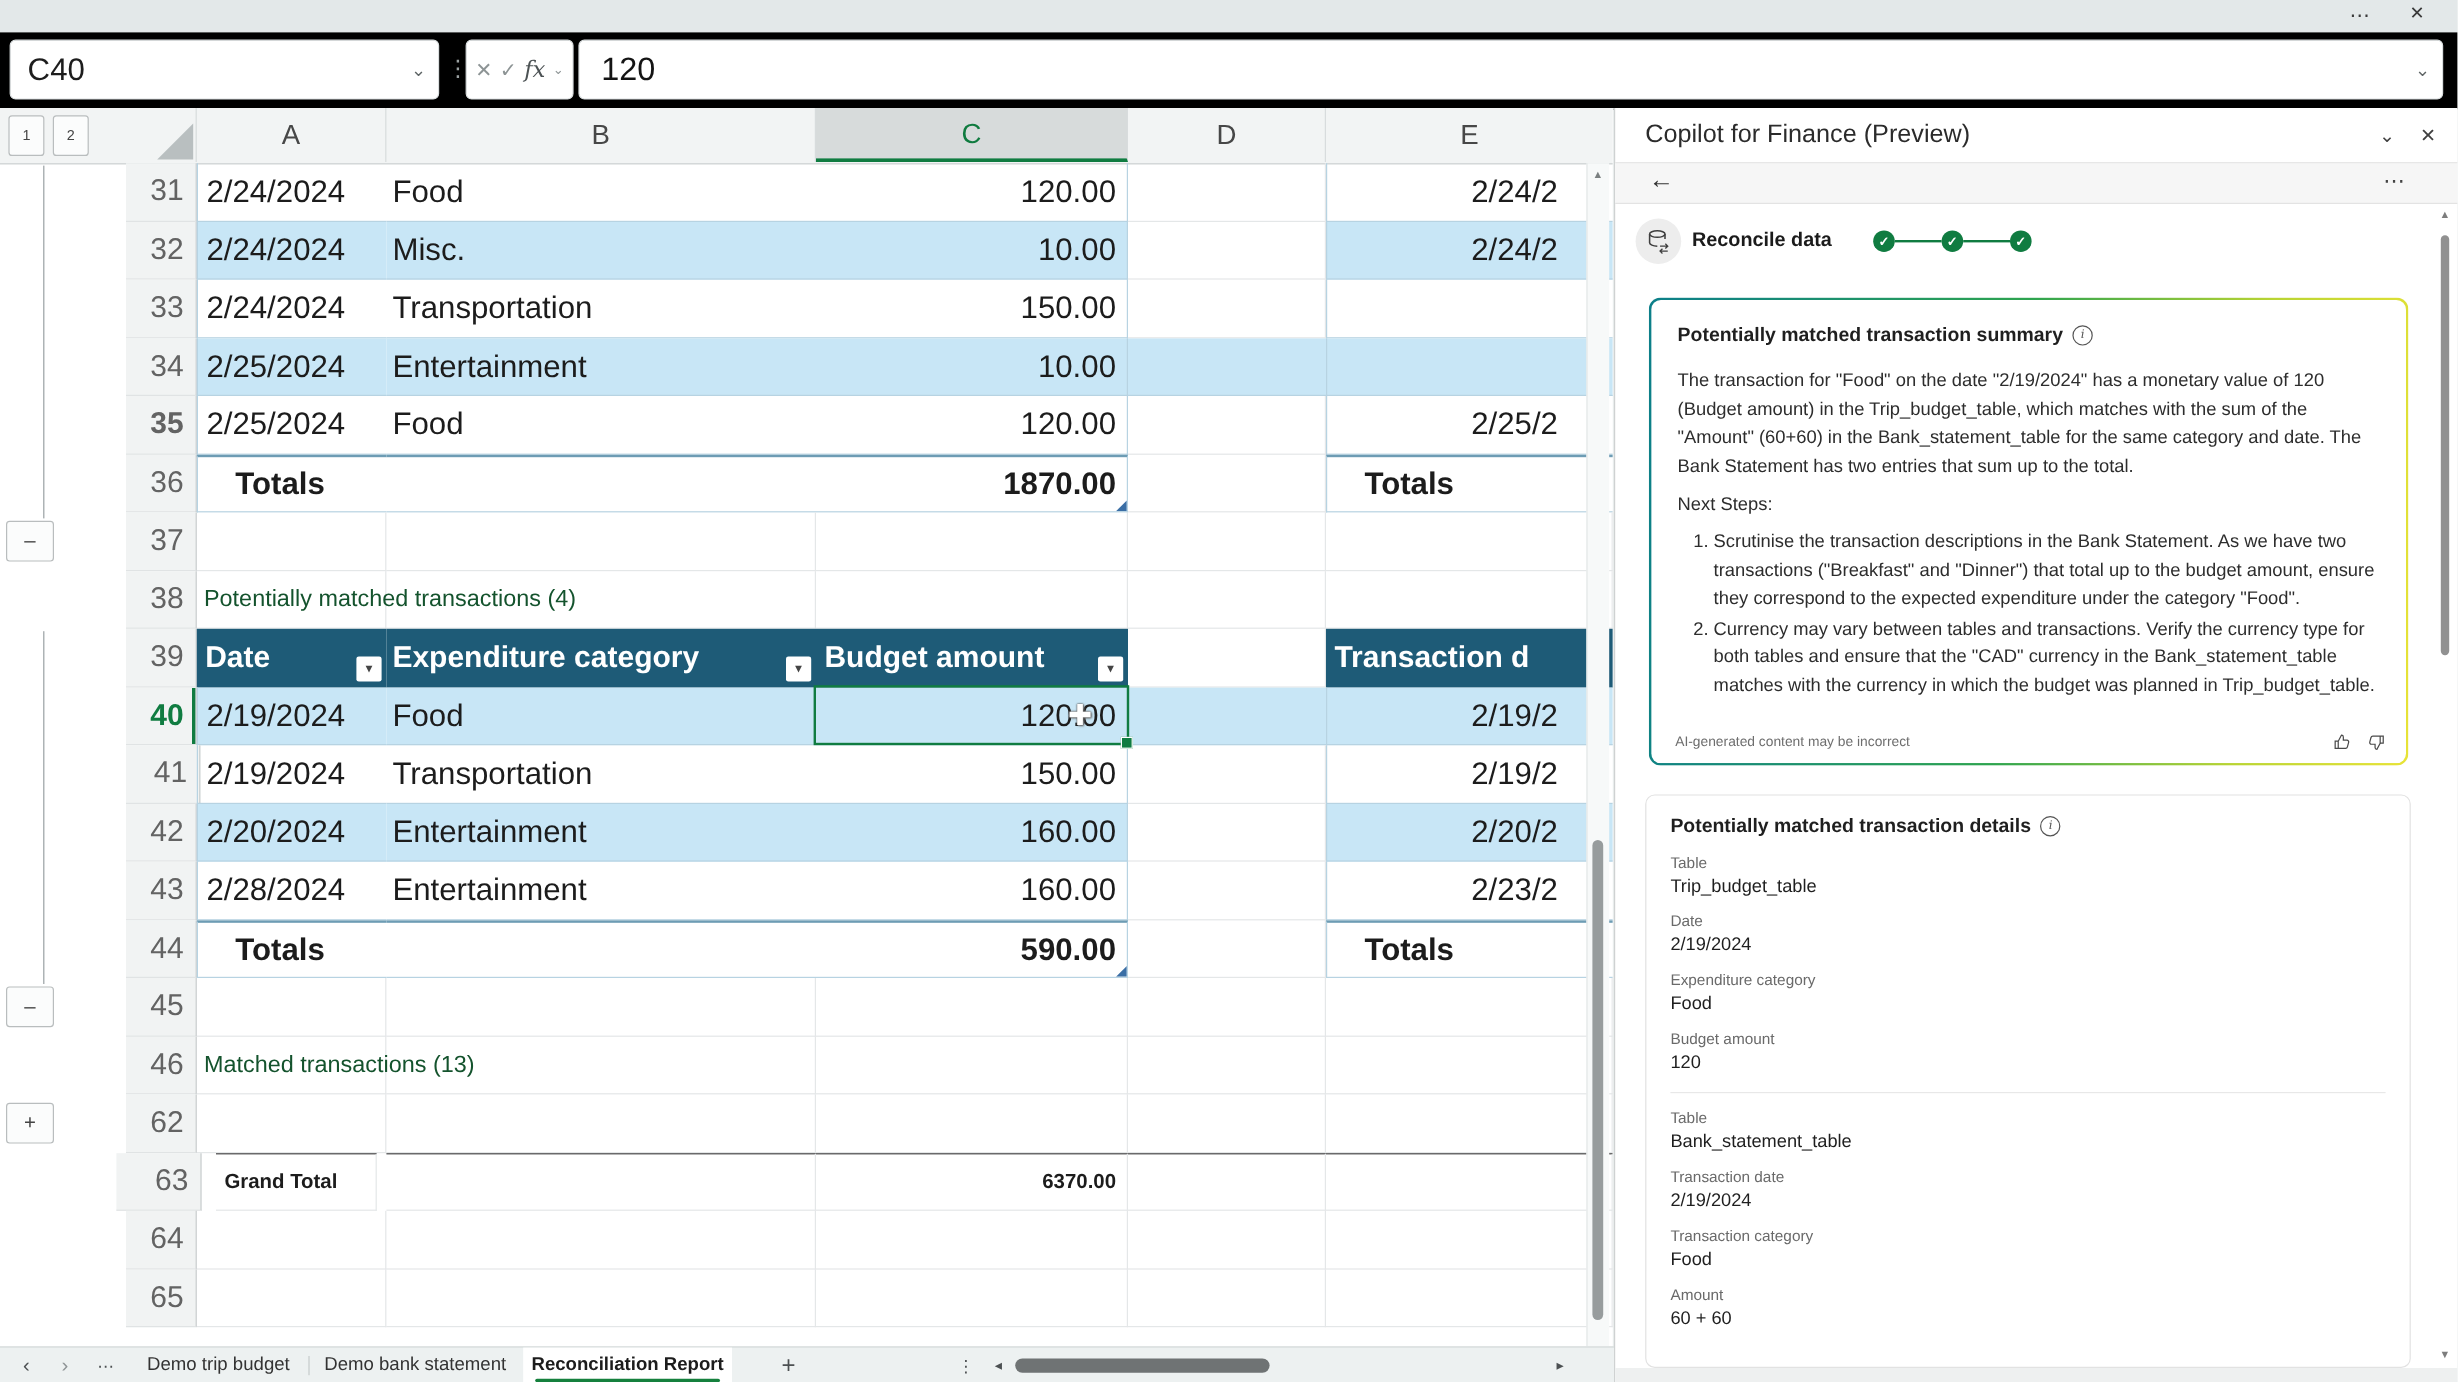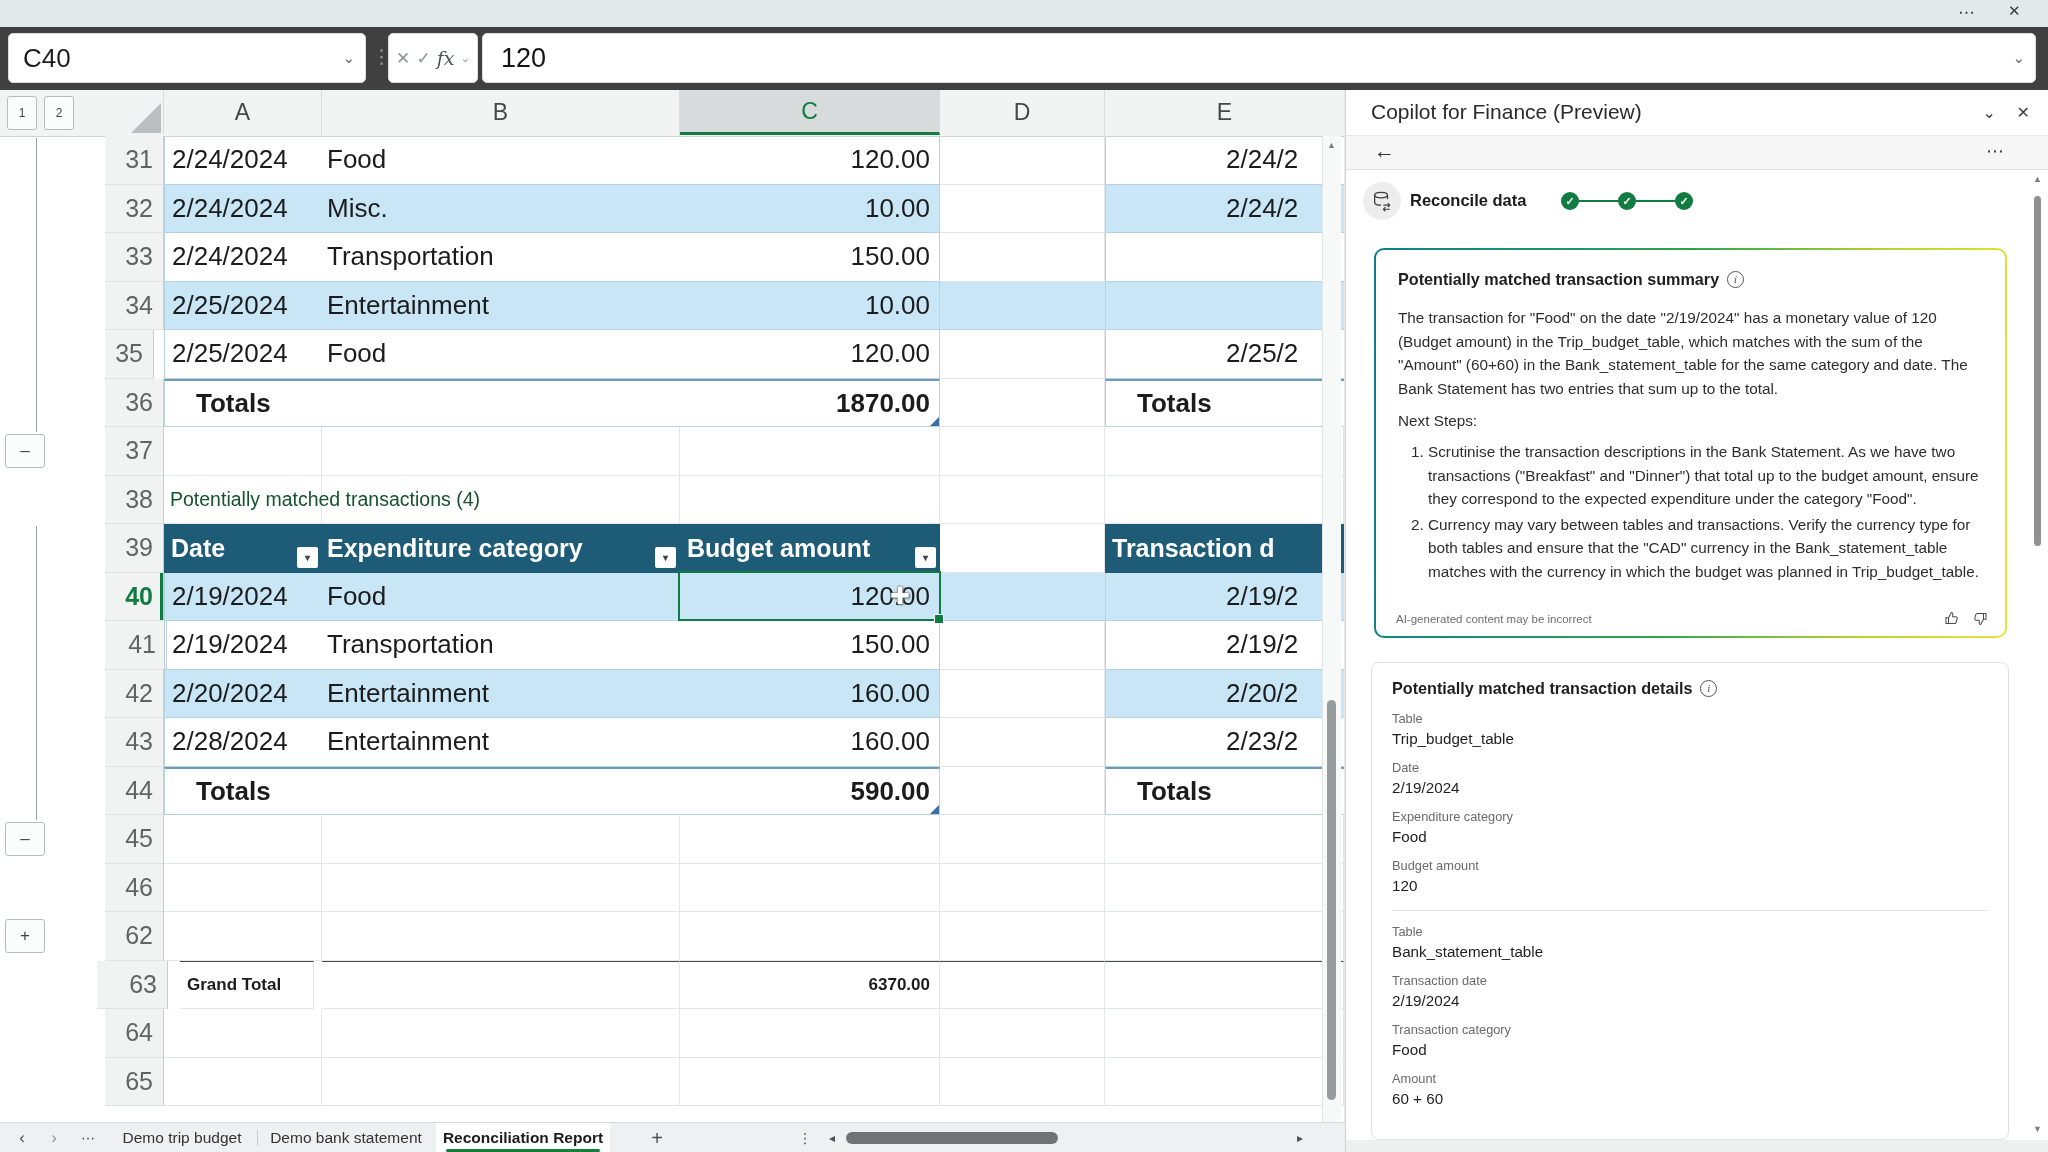--- a/index.html
+++ b/index.html
@@ -4,21 +4,21 @@
 <style>
   html,body{margin:0;padding:0;}
   body{
     width:2048px;height:1152px;position:relative;overflow:hidden;
     font-family:"Liberation Sans",sans-serif;background:#e8ecec;
     -webkit-font-smoothing:antialiased;
   }
   
   .titlestrip{position:absolute;left:0;top:0;width:2048px;height:27px;background:#e3e8e9;}
   .titlestrip .win-ic{position:absolute;top:2px;font-size:17px;color:#3a3a3a;cursor:default;}
-  .formulabar{position:absolute;left:0;top:27px;width:2048px;height:63px;background:#404040;border-bottom:1px solid #cfd4d5;}
+  .formulabar{position:absolute;left:0;top:27px;width:2048px;height:63px;background:#000000;border-bottom:1px solid #cfd4d5;}
   .box{position:absolute;top:6px;height:50px;background:#fff;border:1px solid #dadedf;border-radius:5px;box-sizing:border-box;display:flex;align-items:center;}
   .namebox{left:8px;width:358px;font-size:26px;color:#1d1d1d;padding-left:14px;}
   .namebox .chev{position:absolute;right:10px;font-size:15px;color:#5f6566;}
   .handle-dots{position:absolute;left:372px;top:18px;font-size:19px;color:#9aa0a1;}
   .fxgroup{left:388px;width:90px;justify-content:space-around;padding:0 4px;}
   .fxgroup span{font-size:17px;color:#8d9495;}
   .fxgroup .fx{font-family:"DejaVu Serif",serif;font-style:italic;font-size:19px;color:#4c5254;}
   .fxgroup .sm{font-size:11px;}
   .formulabox{left:482px;width:1554px;font-size:27px;color:#141414;padding-left:18px;}
   .formulabox .chev{position:absolute;right:10px;font-size:15px;color:#5f6566;}
@@ -183,21 +183,21 @@
       </div>
       <div class="grid-row" style="top: 191.5px;">
         <div class="cell rownum" style="left: 105px; width: 59px;">34</div>
         <div class="cell tbl first padA hl" style="left: 164px; width: 158px;">2/25/2024</div>
         <div class="cell tbl padB hl" style="left: 322px; width: 358px;">Entertainment</div>
         <div class="cell tbl last amt hl" style="left: 680px; width: 260px;">10.00</div>
         <div class="cell tbl hl" style="left: 940px; width: 165px;"></div>
         <div class="cell tbl first edate hl" style="left: 1105px; width: 239px;"></div>
       </div>
       <div class="grid-row" style="top: 240px;">
-        <div class="cell rownum" style="left: 105px; width: 49px;">35</div>
+        <div class="cell rownum" style="left: 105px; width: 59px; font-weight: bold;">35</div>
         <div class="cell tbl first padA" style="left: 164px; width: 158px;">2/25/2024</div>
         <div class="cell tbl padB" style="left: 322px; width: 358px;">Food</div>
         <div class="cell tbl last amt" style="left: 680px; width: 260px;">120.00</div>
         <div class="cell plain" style="left: 940px; width: 165px;"></div>
         <div class="cell tbl first edate" style="left: 1105px; width: 239px;">2/25/2</div>
       </div>
       <div class="grid-row" style="top: 288.5px;">
         <div class="cell rownum" style="left: 105px; width: 59px;">36</div>
         <div class="cell tbl first padA totalrow" style="left: 164px; width: 158px;">Totals</div>
         <div class="cell tbl totalrow" style="left: 322px; width: 358px;"></div>
@@ -278,20 +278,21 @@
         <div class="cell plain" style="left: 940px; width: 165px;"></div>
         <div class="cell plain" style="left: 1105px; width: 239px;"></div>
       </div>
       <div class="grid-row" style="top: 773.5px;">
         <div class="cell rownum" style="left: 105px; width: 59px;">46</div>
         <div class="cell plain" style="left: 164px; width: 158px;"></div>
         <div class="cell plain" style="left: 322px; width: 358px;"></div>
         <div class="cell plain" style="left: 680px; width: 260px;"></div>
         <div class="cell plain" style="left: 940px; width: 165px;"></div>
         <div class="cell plain" style="left: 1105px; width: 239px;"></div>
+        <div class="caption-label">Matched transactions (13)</div>
       </div>
       <div class="grid-row" style="top: 822px;">
         <div class="cell rownum" style="left: 105px; width: 59px;">62</div>
         <div class="cell plain" style="left: 164px; width: 158px;"></div>
         <div class="cell plain" style="left: 322px; width: 358px;"></div>
         <div class="cell plain" style="left: 680px; width: 260px;"></div>
         <div class="cell plain" style="left: 940px; width: 165px;"></div>
         <div class="cell plain" style="left: 1105px; width: 239px;"></div>
       </div>
       <div class="grid-row" style="top: 870.5px;">

